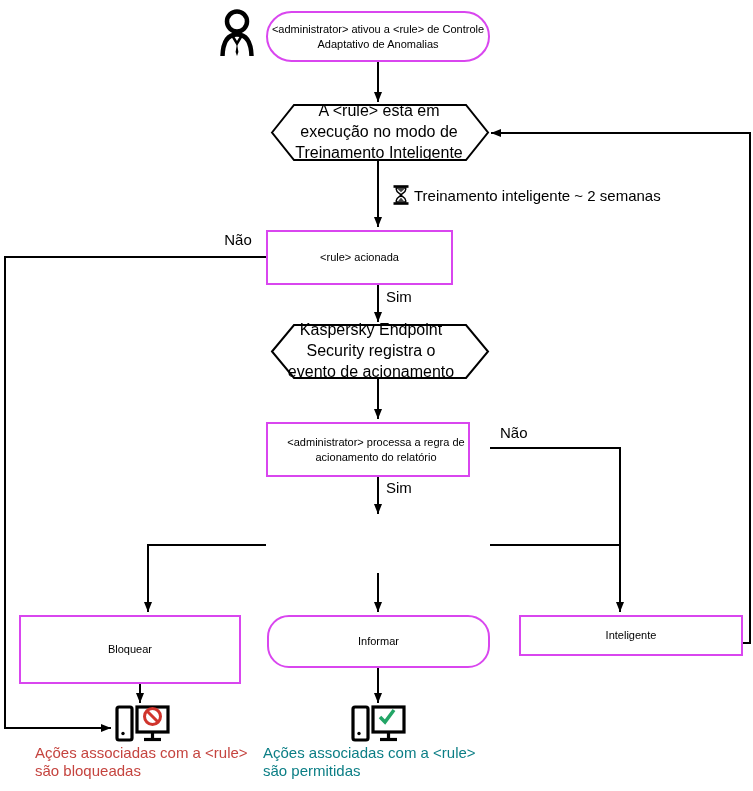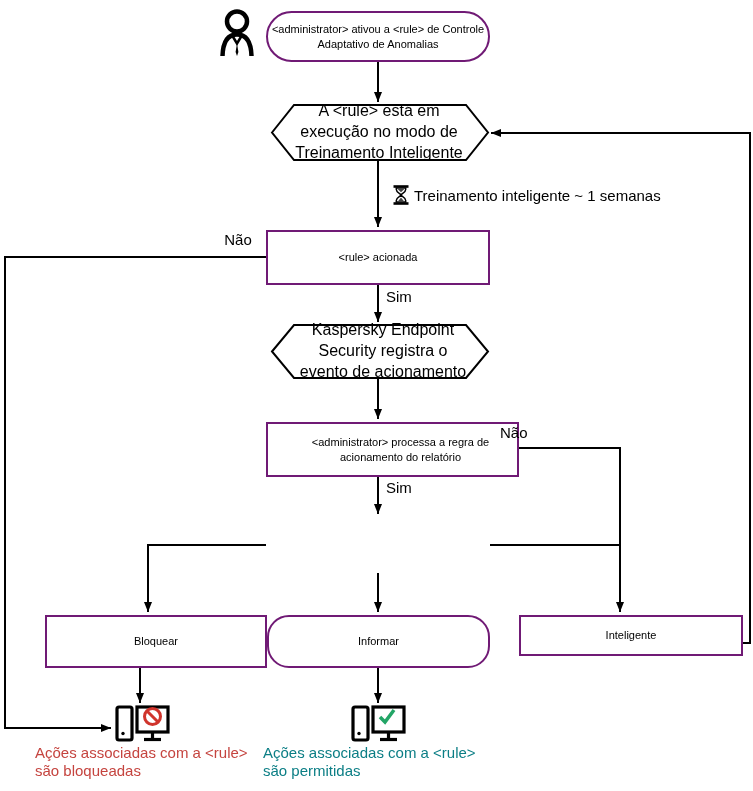--- a/index.html
+++ b/index.html
@@ -2,21 +2,21 @@
 <html><head>
 <meta charset="utf-8">
 <style>
   html,body { margin:0; padding:0; background:#ffffff; }
   .stage {
     position:relative; width:753px; height:791px; background:#ffffff;
     font-family:"Liberation Sans", sans-serif; color:#000; overflow:hidden;
   }
   svg.wires { position:absolute; left:0; top:0; }
   .node {
-    position:absolute; background:#fff; border:2px solid #701a75; box-sizing:border-box;
+    position:absolute; background:#fff; border:2px solid #d946ef; box-sizing:border-box;
     display:flex; align-items:center; justify-content:center;
     text-align:center; font-size:11px; line-height:1.3; white-space:pre-line;
   }
   .node.stadium { border-radius:26px; }
   .hex-text {
     position:absolute; display:flex; align-items:center; justify-content:center;
     text-align:center; font-size:16px; line-height:1.3; white-space:pre-line;
   }
   .edge-label { position:absolute; font-size:15px; }
   .annotation { position:absolute; font-size:15px; }
@@ -94,40 +94,40 @@
       <polyline points="380,717 385,722 394,710" fill="none" stroke="#23a566" stroke-width="3.5"></polyline>
     </g>
   </svg>
 
   <div class="node stadium" style="left:266px; top:11px; width:224px; height:51px;">&lt;administrator&gt; ativou a &lt;rule&gt; de Controle
 Adaptativo de Anomalias</div>
 
   <div class="hex-text" style="left:284px; top:105px; width:190px; height:55px;">A &lt;rule&gt; está em execução no modo de
 Treinamento Inteligente</div>
 
-  <div class="node" style="left:266px; top:230px; width:224px; height:55px;">&lt;rule&gt; acionada</div>
+  <div class="node" style="left:266px; top:230px; width:187px; height:55px;">&lt;rule&gt; acionada</div>
 
-  <div class="hex-text" style="left:288px; top:325px; width:190px; height:53px;">Kaspersky Endpoint Security registra o
+  <div class="hex-text" style="left:276px; top:325px; width:190px; height:53px;">Kaspersky Endpoint Security registra o
 evento de acionamento</div>
 
-  <div class="node" style="left:266px; top:422px; width:253px; height:55px;padding-left:16px;">&lt;administrator&gt; processa a regra de
+  <div class="node" style="left:266px; top:422px; width:204px; height:55px;padding-left:16px;">&lt;administrator&gt; processa a regra de
 acionamento do relatório</div>
 
 
-  <div class="node" style="left:45px; top:615px; width:222px; height:53px;">Bloquear</div>
+  <div class="node" style="left:19px; top:615px; width:222px; height:69px;">Bloquear</div>
 
   <div class="node" style="left:267px; top:615px; width:223px; height:53px;border-radius:22px;">Informar</div>
 
   <div class="node" style="left:519px; top:615px; width:224px; height:41px;text-align:right;">Inteligente</div>
 
   <div class="edge-label" style="left:218px; top:231px; width:40px; text-align:center;">Não</div>
   <div class="edge-label" style="left:386px; top:288px;">Sim</div>
   <div class="edge-label" style="left:500px; top:424px;">Não</div>
   <div class="edge-label" style="left:386px; top:479px;">Sim</div>
 
-  <div class="annotation" style="left:414px; top:187px;">Treinamento inteligente ~ 1 semanas</div>
+  <div class="annotation" style="left:414px; top:187px;">Treinamento inteligente ~ 2 semanas</div>
 
   <div class="caption blocked" style="left:35px; top:744px; width:250px;">Ações associadas com a &lt;rule&gt;
 são bloqueadas</div>
   <div class="caption allowed" style="left:263px; top:744px; width:250px;">Ações associadas com a &lt;rule&gt;
 são permitidas</div>
 
 </div>
 
 </body></html>

